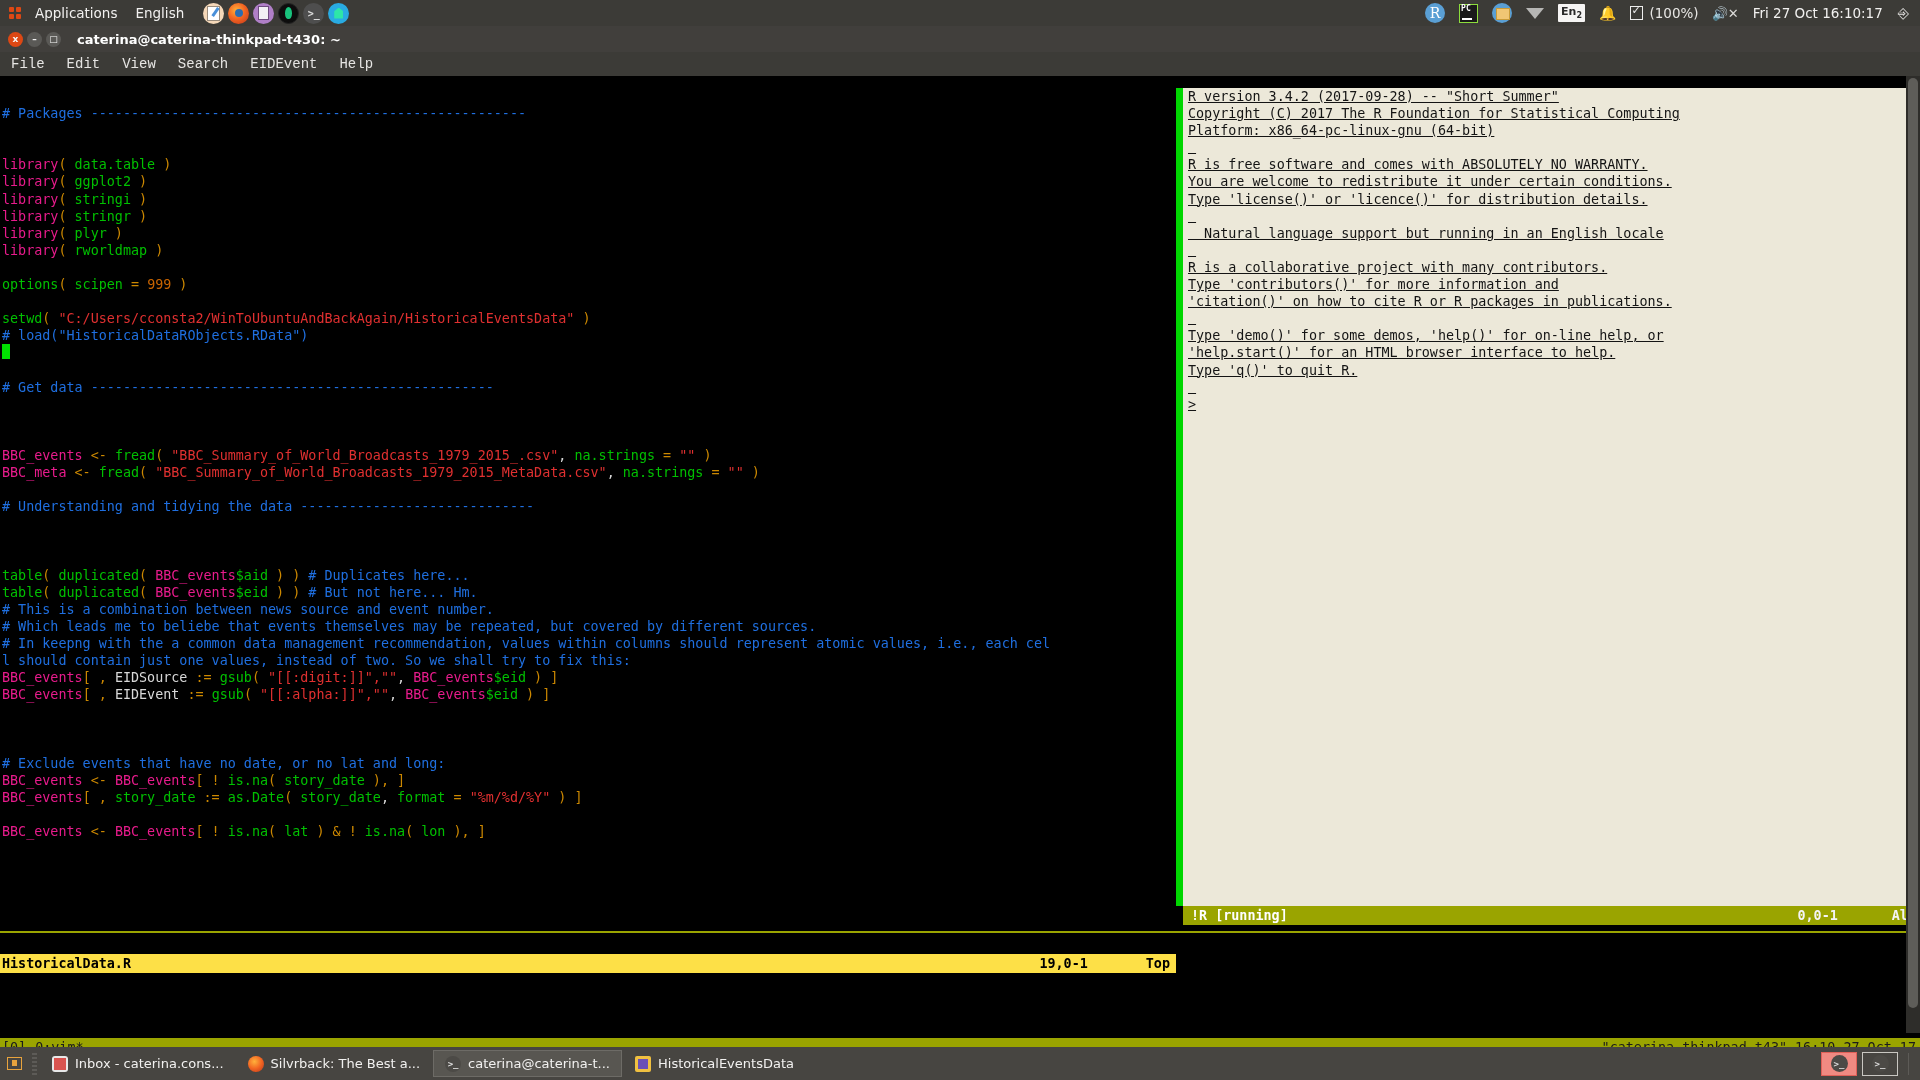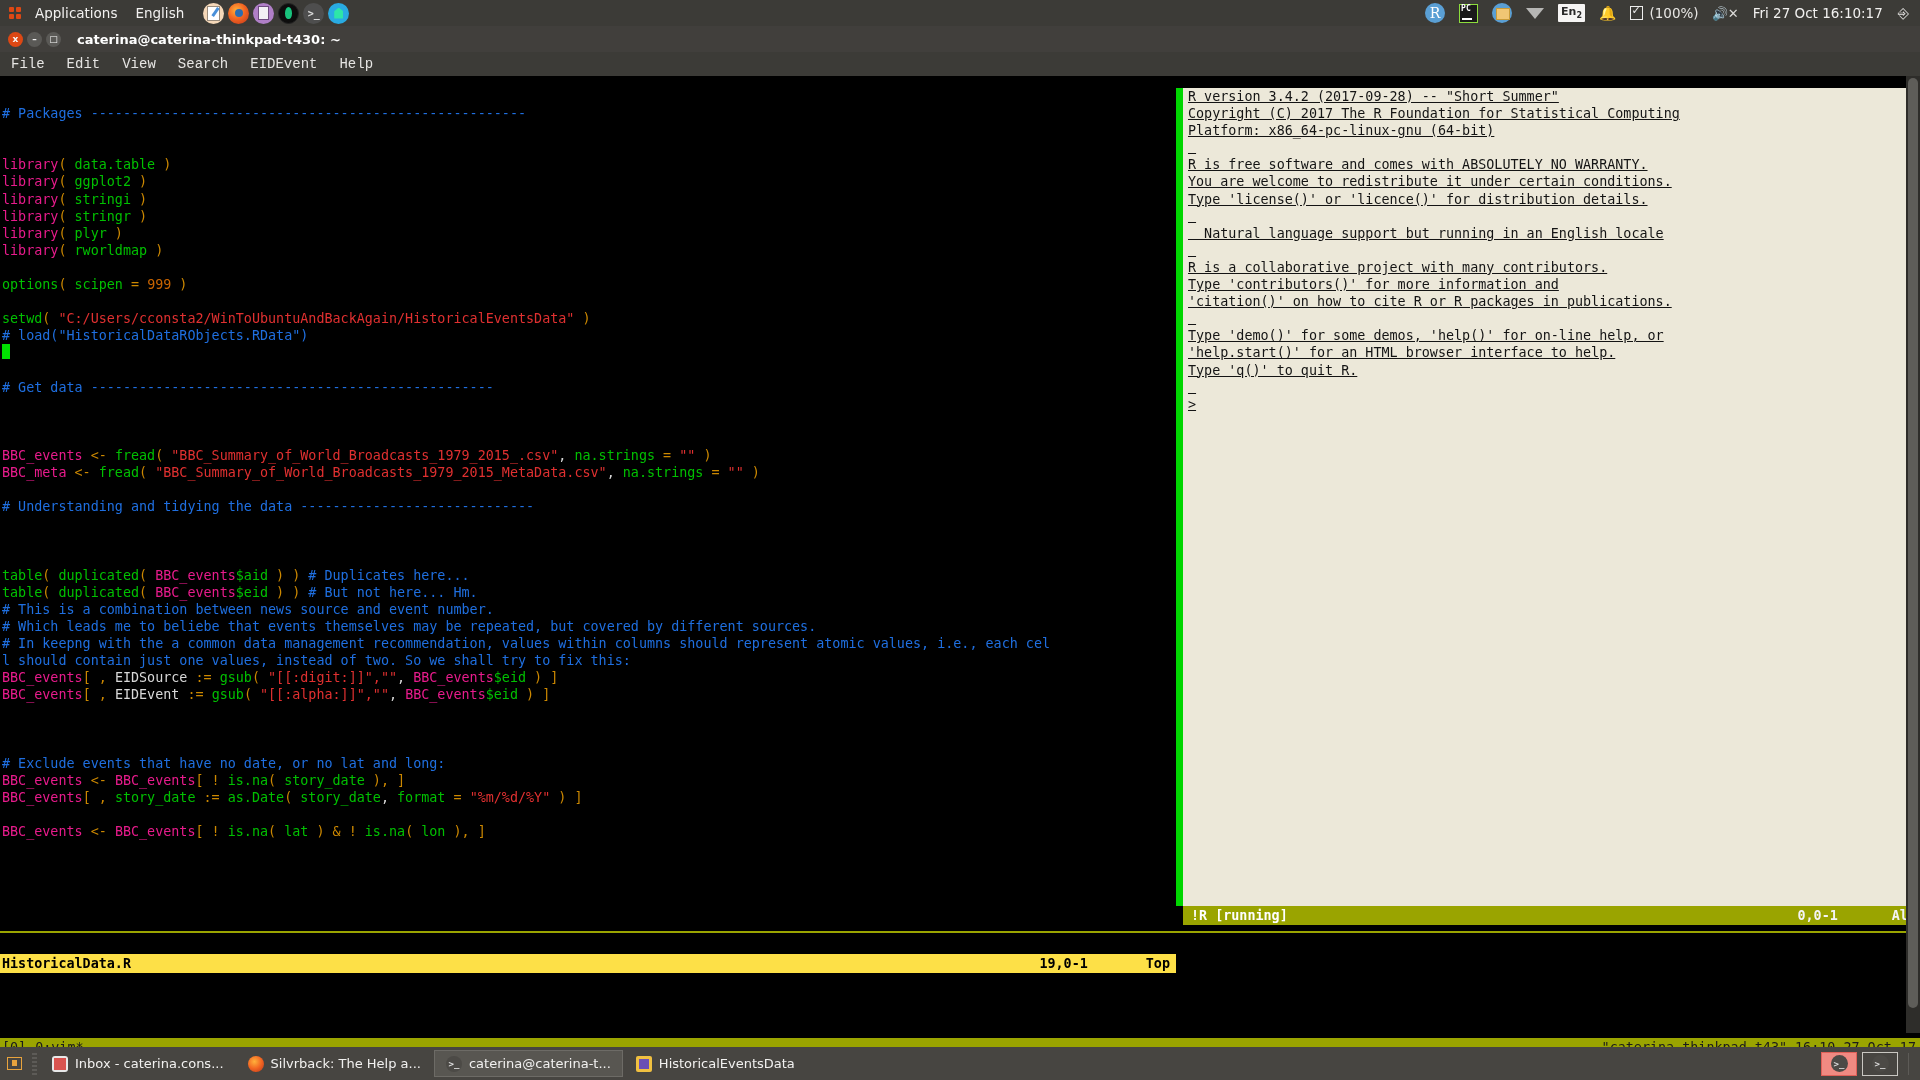--- a/index.html
+++ b/index.html
@@ -346,21 +346,21 @@
       <span class="sd-icon"></span>
     </div>
   <div class="tb-sep"></div>
   <div id="tasks" style="display:flex;align-items:center;">
       <div class="tb-task">
         <span class="tb-ic ic-tb-mail"></span>
         <span>Inbox - caterina.cons...</span>
       </div>
       <div class="tb-task">
         <span class="tb-ic ic-tb-ff"></span>
-        <span>Silvrback: The Help a...</span>
+        <span>Silvrback: The Best a...</span>
       </div>
       <div class="tb-task active">
         <span class="tb-ic ic-tb-term">&gt;_</span>
         <span>caterina@caterina-t...</span>
       </div>
       <div class="tb-task">
         <span class="tb-ic ic-tb-folder"></span>
         <span>HistoricalEventsData</span>
       </div>
     </div>

